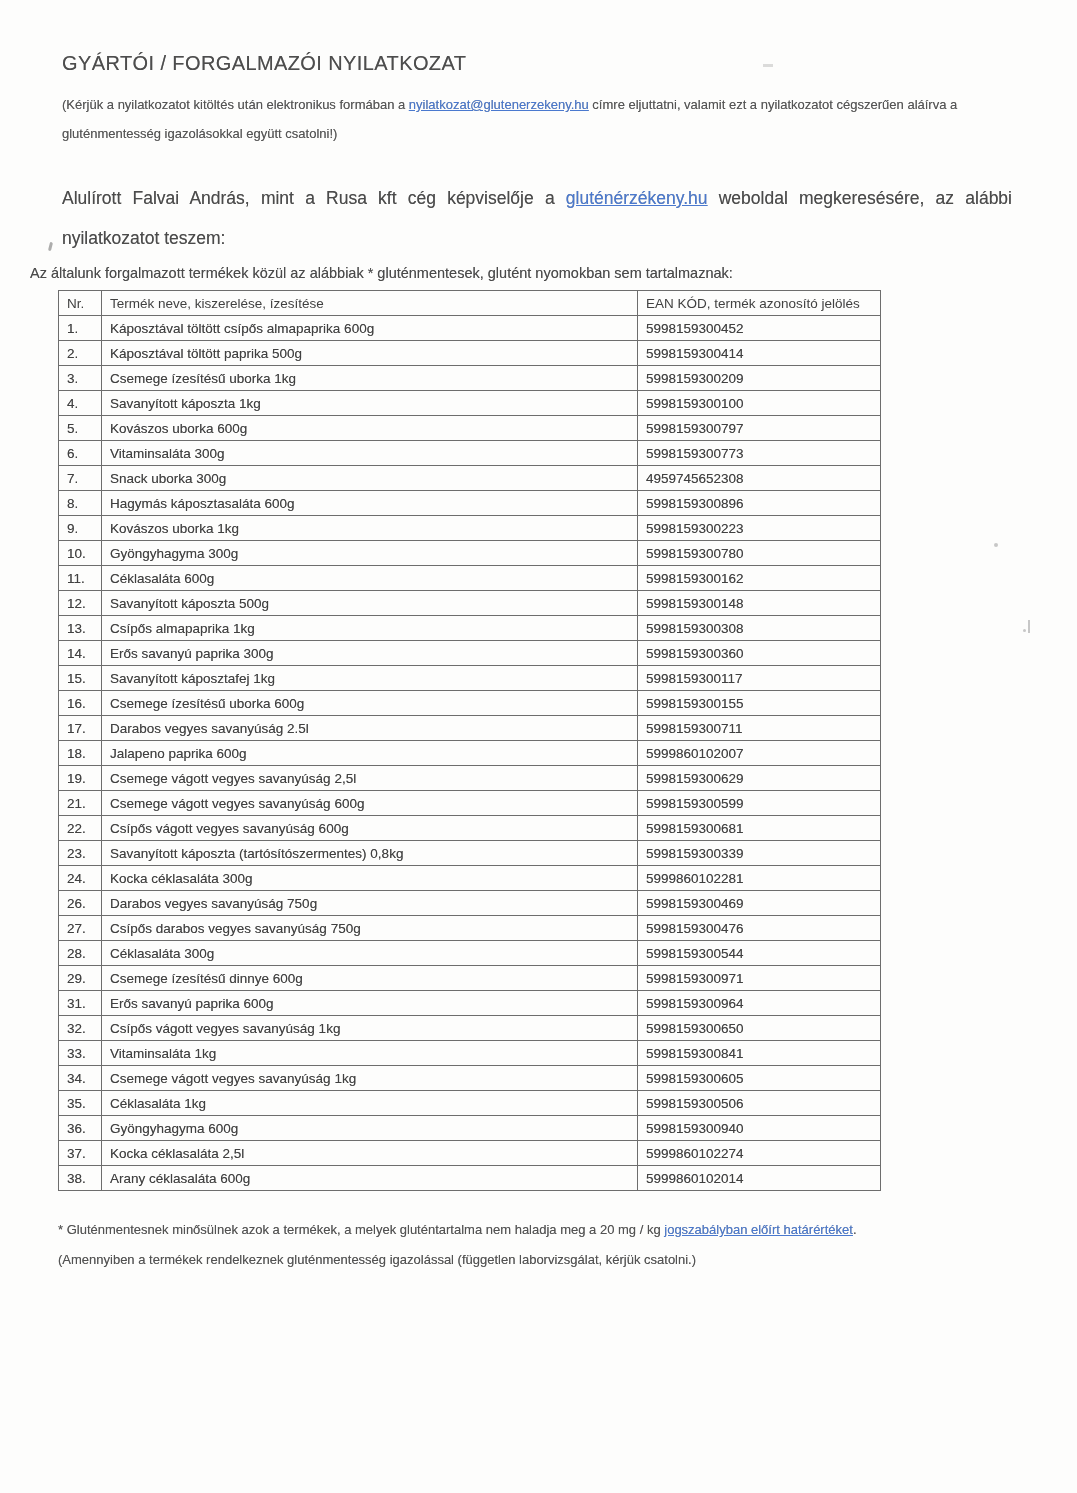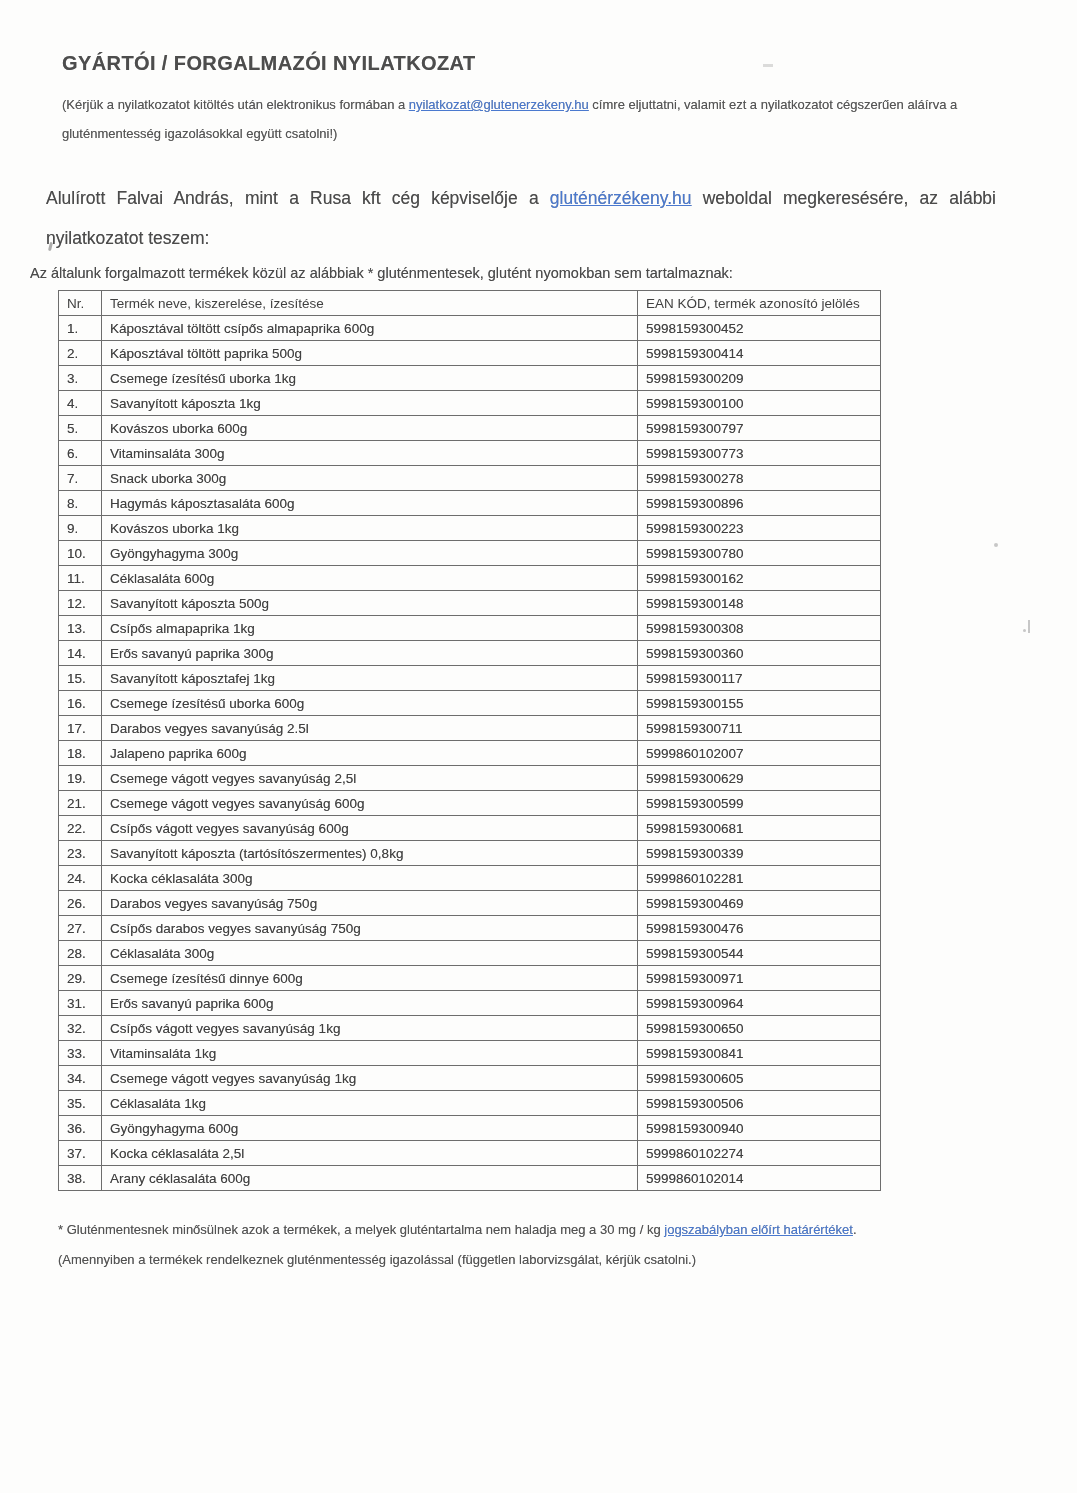--- a/index.html
+++ b/index.html
@@ -12,30 +12,30 @@
     overflow:hidden;
   }
   .page{position:relative;width:1077px;height:1493px;}
   .scan-text{text-shadow:0 0 .6px rgba(70,70,70,.55);}
 
   .doc-title{
     margin:52px 62px 0 62px;
     font-size:20px;
     letter-spacing:.4px;
     color:#4d4d4d;
-    font-weight:700;
+    font-weight:400;
   }
   .note{
     margin:15px 64px 0 62px;
     font-size:13px;
     line-height:29px;
     color:#565656;
   }
   .intro{
-    margin:30px 62px 0 46px;
+    margin:30px 62px 0 62px;
     width:950px;
     font-size:17.5px;
     line-height:40px;
     color:#4b4b4b;
     text-align:justify;
   }
   .intro-mark{
     position:absolute;left:49px;top:190px;
     width:3px;height:9px;background:#8a8a8a;
     transform:rotate(14deg);opacity:.7;border-radius:2px;
@@ -154,21 +154,21 @@
           <td class="scan-text">5998159300797</td>
         </tr>
         <tr>
           <td class="scan-text">6.</td>
           <td class="scan-text">Vitaminsaláta 300g</td>
           <td class="scan-text">5998159300773</td>
         </tr>
         <tr>
           <td class="scan-text">7.</td>
           <td class="scan-text">Snack uborka 300g</td>
-          <td class="scan-text">5998159300278</td>
+          <td class="scan-text">4959745652308</td>
         </tr>
         <tr>
           <td class="scan-text">8.</td>
           <td class="scan-text">Hagymás káposztasaláta 600g</td>
           <td class="scan-text">5998159300896</td>
         </tr>
         <tr>
           <td class="scan-text">9.</td>
           <td class="scan-text">Kovászos uborka 1kg</td>
           <td class="scan-text">5998159300223</td>
@@ -299,21 +299,21 @@
           <td class="scan-text">5999860102274</td>
         </tr>
         <tr>
           <td class="scan-text">38.</td>
           <td class="scan-text">Arany céklasaláta 600g</td>
           <td class="scan-text">5999860102014</td>
         </tr>
       </tbody>
   </table>
 
-  <p class="footnote scan-text"><span>* Gluténmentesnek minősülnek azok a termékek, a melyek gluténtartalma nem haladja meg a 30 mg / kg </span><a class="doc-link">jogszabályban előírt határértéket</a><span>.</span><br>
+  <p class="footnote scan-text"><span>* Gluténmentesnek minősülnek azok a termékek, a melyek gluténtartalma nem haladja meg a 20 mg / kg </span><a class="doc-link">jogszabályban előírt határértéket</a><span>.</span><br>
     <span>(Amennyiben a termékek rendelkeznek gluténmentesség igazolással (független laborvizsgálat, kérjük csatolni.)</span></p>
 
   <div class="speck speck-1"></div>
   <div class="speck speck-2"></div>
   <div class="speck speck-3"></div>
   <div class="speck speck-4"></div>
 
 </div>
 
 </body></html>

